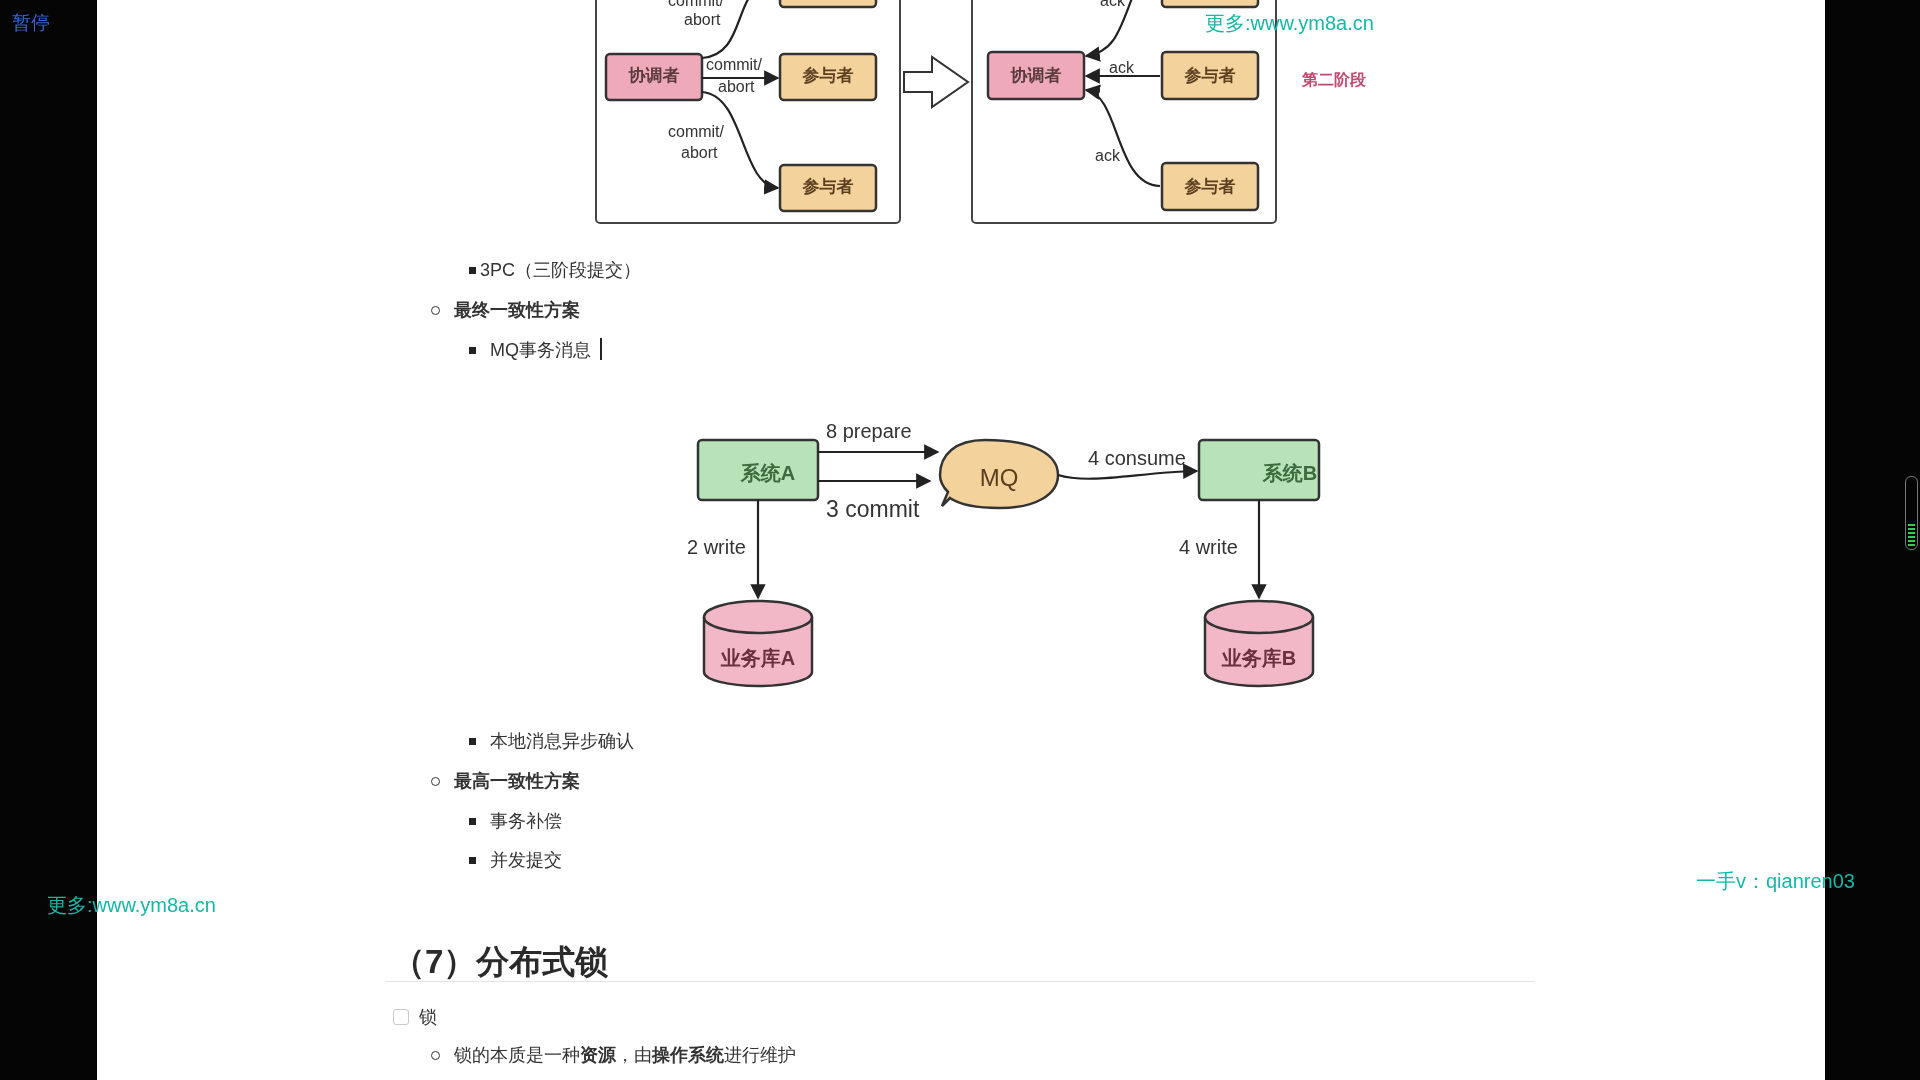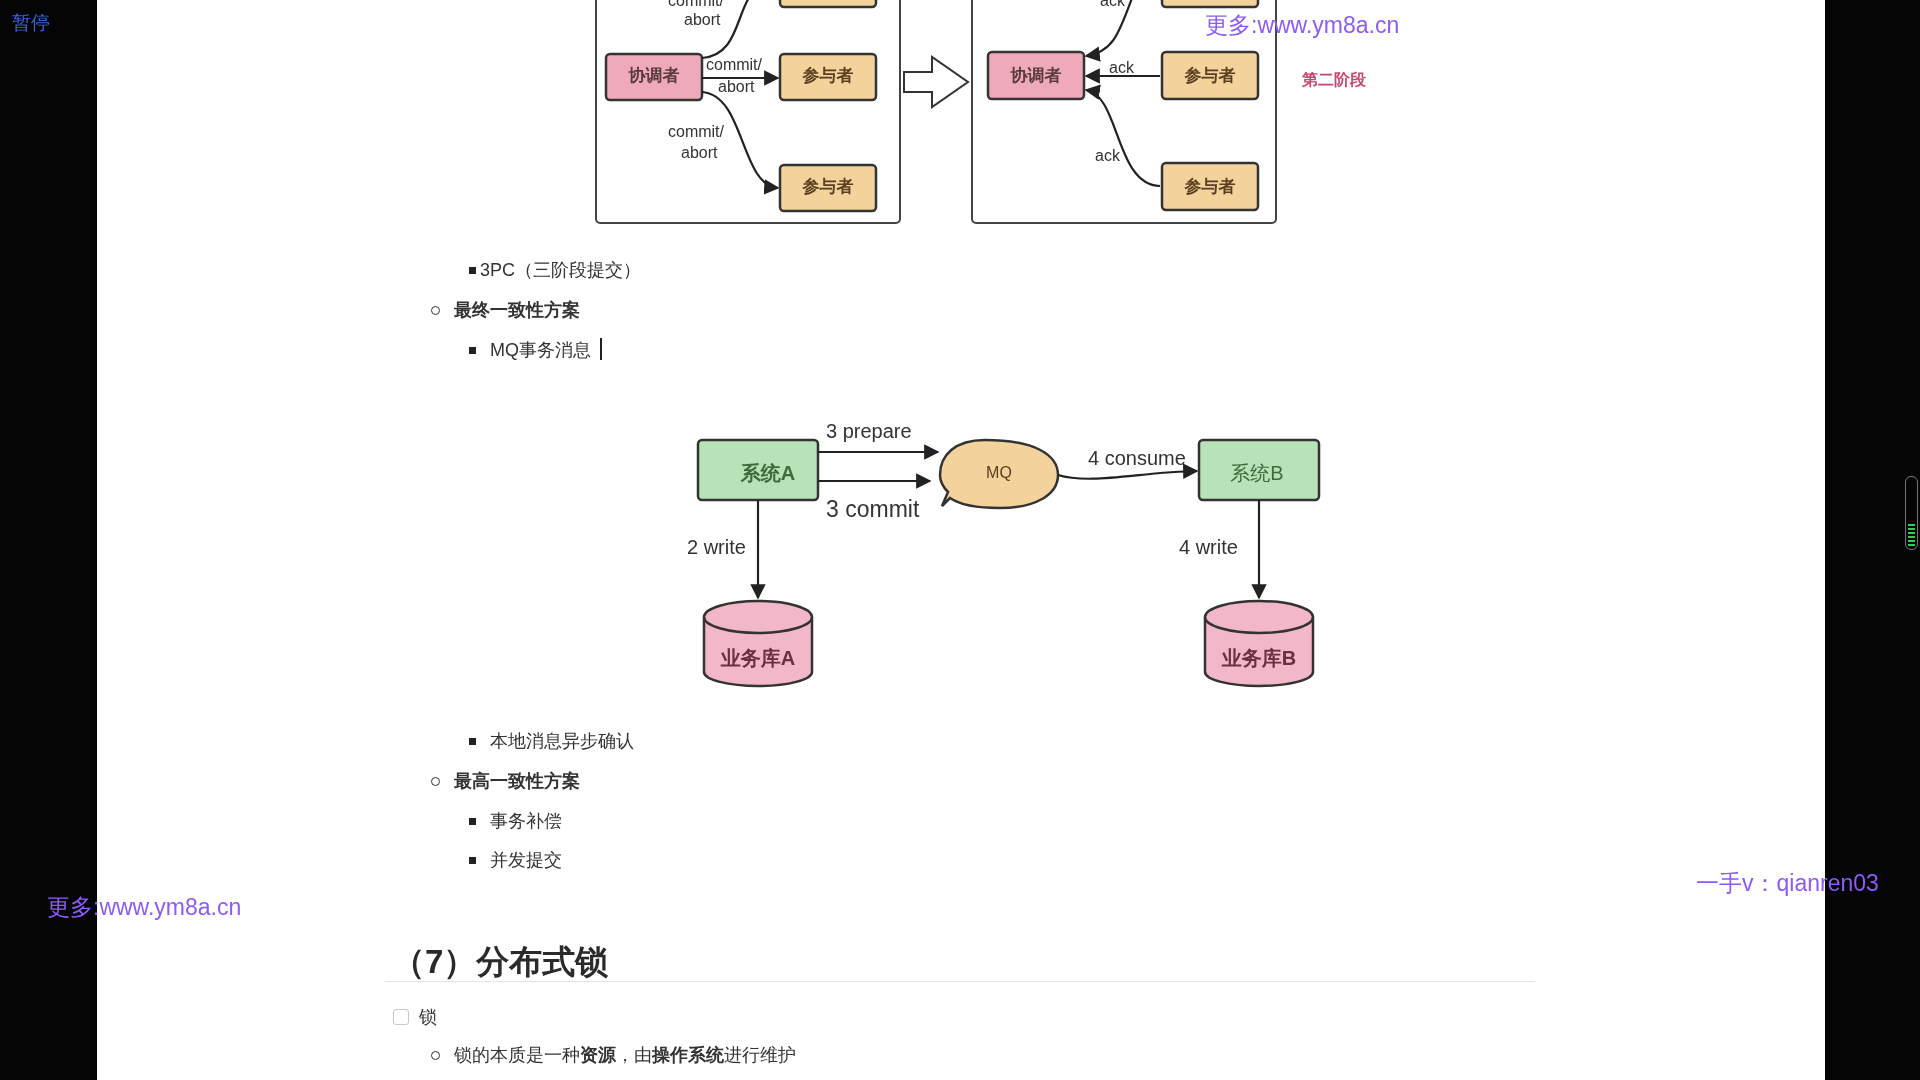--- a/index.html
+++ b/index.html
@@ -4,21 +4,21 @@
 <style>
   html,body{margin:0;padding:0;}
   body{width:1920px;height:1080px;background:#050505;position:relative;overflow:hidden;font-family:"Liberation Sans","DejaVu Sans",sans-serif;}
   .pause{position:absolute;left:12px;top:10px;color:#3d63d8;font-size:19px;}
   .page{position:absolute;left:97px;top:0;width:1728px;height:1080px;background:#ffffff;}
   .abs{position:absolute;}
   .txt{color:#333;font-size:18px;white-space:nowrap;}
   .bold{font-weight:bold;}
   .bullet-sq{position:absolute;width:7px;height:7px;background:#222;}
   .bullet-circ{position:absolute;width:7px;height:7px;border:1.6px solid #333;border-radius:50%;}
-  .wm{color:#8b5cf6;font-size:23px;white-space:nowrap;position:absolute;}
+  .wm{color:#14b8a6;font-size:20px;white-space:nowrap;position:absolute;}
   .h2{position:absolute;font-size:33px;font-weight:bold;color:#2a2a2a;white-space:nowrap;}
   .hr{position:absolute;height:1px;background:#e4e4e4;}
   .checkbox{position:absolute;width:14px;height:14px;border:1.5px solid #c9c9c9;border-radius:3px;background:#fff;}
   .caret{position:absolute;width:1.5px;height:22px;background:#222;}
   .scroll-ind{position:absolute;left:1905px;top:476px;width:11px;height:72px;border:1.5px solid #777;border-radius:6px;}
   .scroll-ind .bar{position:absolute;left:2px;right:2px;bottom:3px;}
   .scroll-ind .bar i{display:block;height:2px;margin-top:2px;background:#33cc55;}
 </style>
 </head>
 <body>
@@ -110,25 +110,25 @@
   <g>
     <path d="M704,617 L704,672 A54,14 0 0 0 812,672 L812,617" fill="#f3b8c8" stroke="#333" stroke-width="2.5"></path>
     <ellipse cx="758" cy="617" rx="54" ry="16" fill="#f3b8c8" stroke="#333" stroke-width="2.5"></ellipse>
   </g>
   <g>
     <path d="M1205,617 L1205,672 A54,14 0 0 0 1313,672 L1313,617" fill="#f3b8c8" stroke="#333" stroke-width="2.5"></path>
     <ellipse cx="1259" cy="617" rx="54" ry="16" fill="#f3b8c8" stroke="#333" stroke-width="2.5"></ellipse>
   </g>
 </svg>
 <div class="abs" style="left:698px;top:460px;width:140px;text-align:center;font-size:20px;font-weight:bold;color:#3d6b3d;">系统A</div>
-<div class="abs" style="left:1199px;top:460px;width:116px;text-align:center;font-size:20px;font-weight:normal;color:#3d6b3d;">系统B</div>
-<div class="abs" style="left:940px;top:464px;width:118px;text-align:center;font-size:16px;color:#5a3e1e;">MQ</div>
+<div class="abs" style="left:1199px;top:460px;width:116px;text-align:center;font-size:20px;font-weight:bold;color:#3d6b3d;padding-left:33px;">系统B</div>
+<div class="abs" style="left:940px;top:464px;width:118px;text-align:center;font-size:24px;color:#5a3e1e;">MQ</div>
 <div class="abs" style="left:704px;top:645px;width:108px;text-align:center;font-size:20px;font-weight:bold;color:#6a3040;">业务库A</div>
 <div class="abs" style="left:1205px;top:645px;width:108px;text-align:center;font-size:20px;font-weight:bold;color:#6a3040;">业务库B</div>
-<div class="abs" style="left:826px;top:420px;font-size:20px;color:#333;">3 prepare</div>
+<div class="abs" style="left:826px;top:420px;font-size:20px;color:#333;">8 prepare</div>
 <div class="abs" style="left:826px;top:496px;font-size:23px;color:#333;">3 commit</div>
 <div class="abs" style="left:1088px;top:447px;font-size:20px;color:#333;">4 consume</div>
 <div class="abs" style="left:687px;top:536px;font-size:20px;color:#333;">2 write</div>
 <div class="abs" style="left:1179px;top:536px;font-size:20px;color:#333;">4 write</div>
 
 <span class="bullet-sq" style="left:469px;top:738px;"></span>
 <div class="abs txt" style="left:490px;top:729px;">本地消息异步确认</div>
 
 <span class="bullet-circ" style="left:431px;top:777px;"></span>
 <div class="abs txt bold" style="left:454px;top:769px;">最高一致性方案</div>

